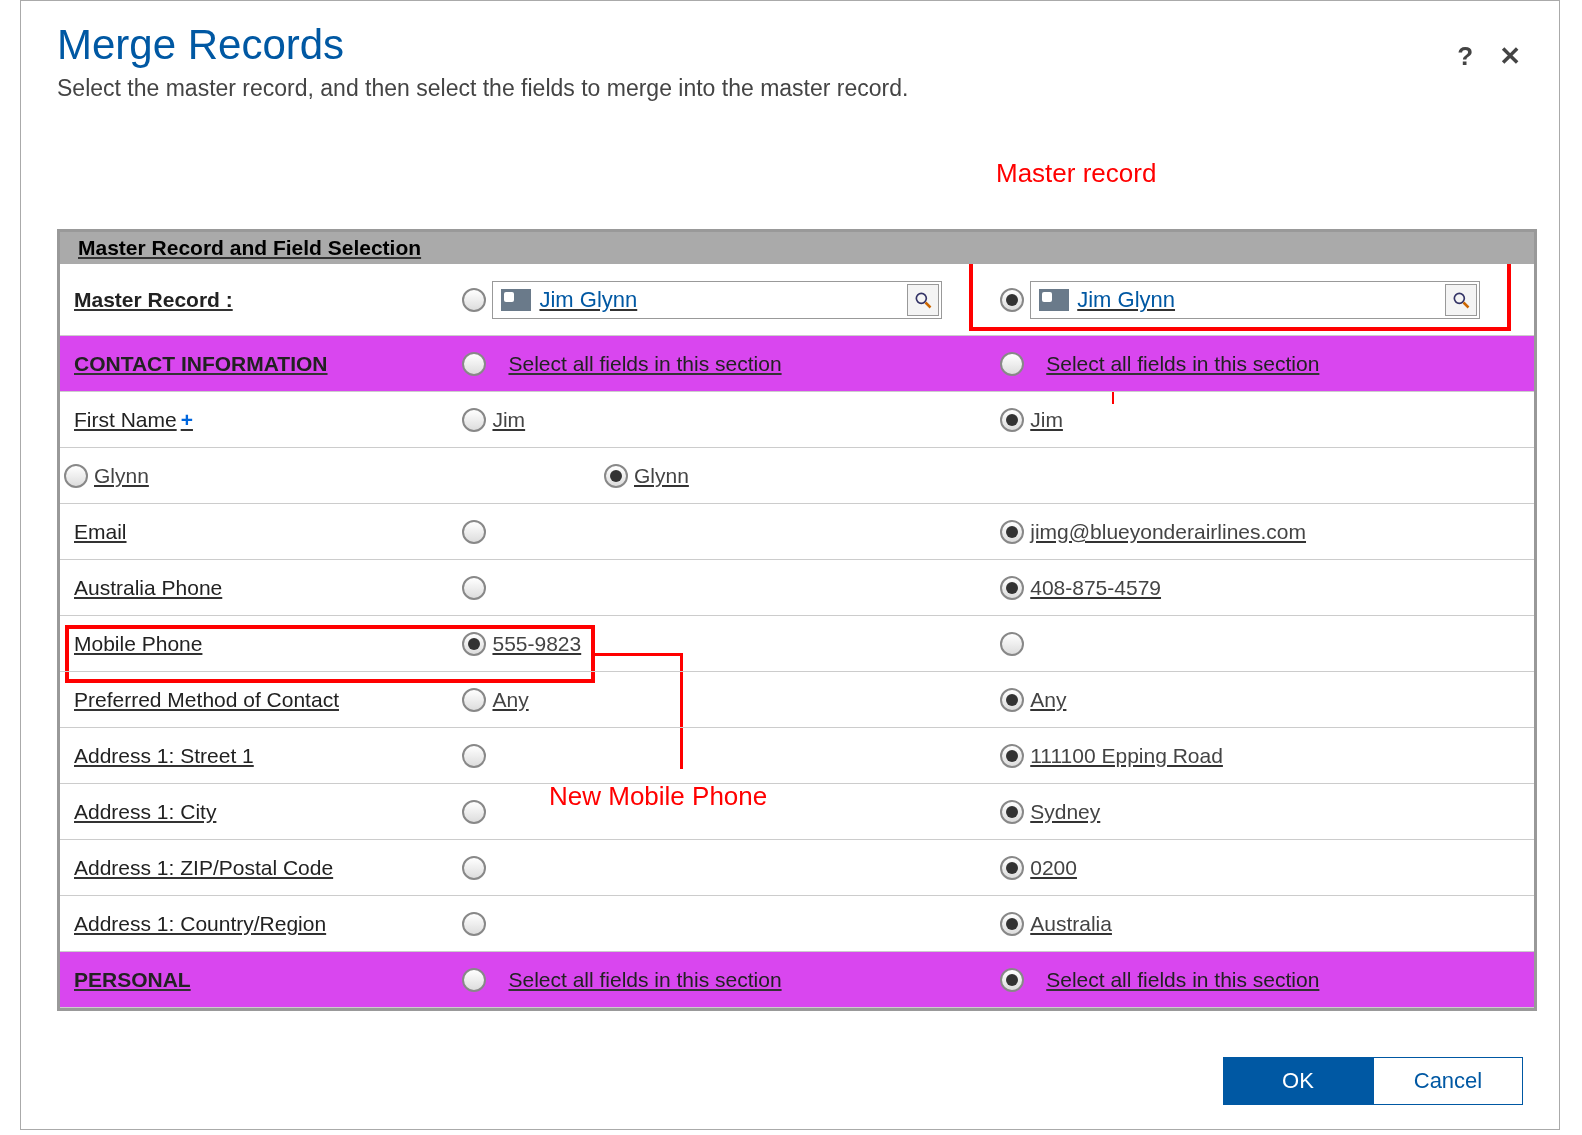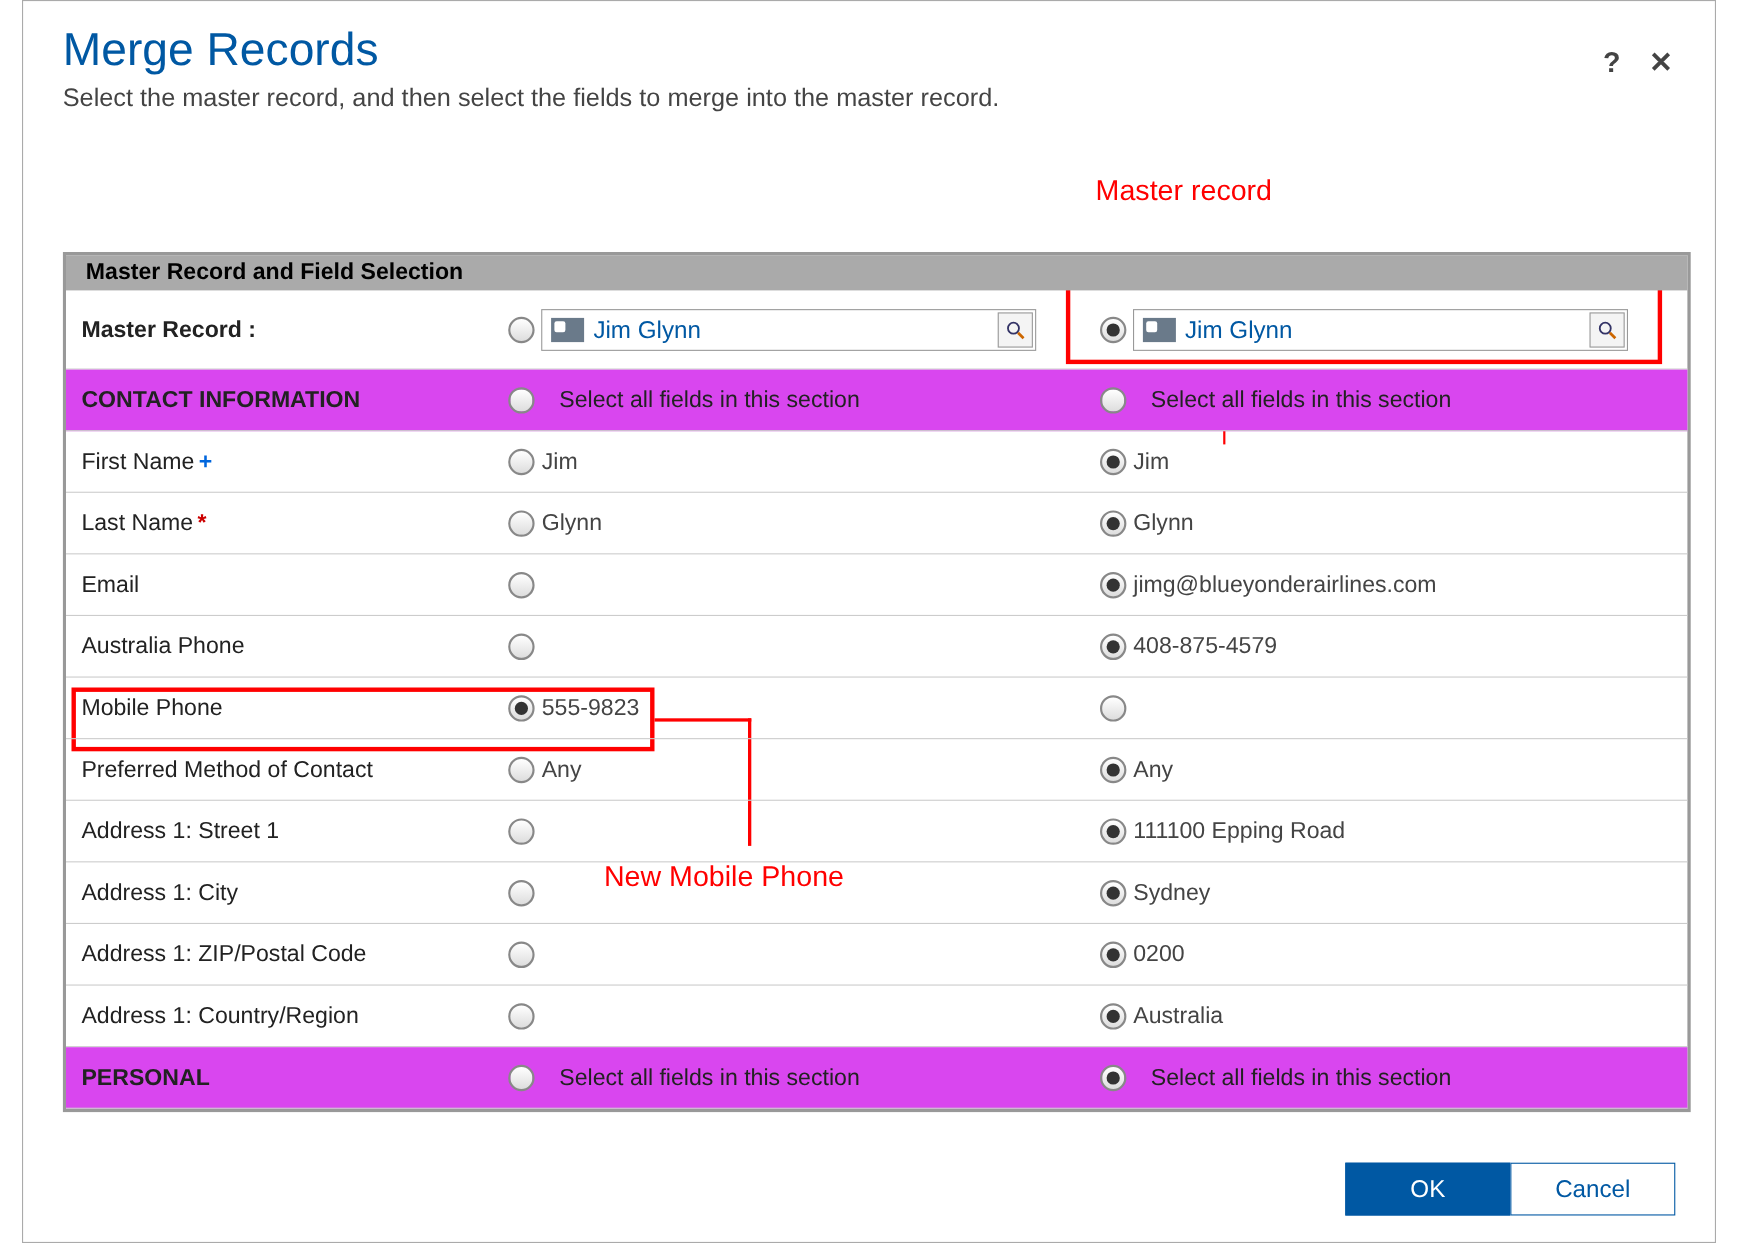--- a/index.html
+++ b/index.html
@@ -98,20 +98,21 @@
     top: 228px;
     bottom: 98px;
     overflow-y: auto;
   }
   .scroll-area::-webkit-scrollbar { width: 20px; }
   .scroll-area::-webkit-scrollbar-thumb { background: #bdbdbd; }
   .scroll-area::-webkit-scrollbar-track { background: #f0f0f0; }
   .grid {
     border: 3px solid #999;
     width: 1480px;
+    text-decoration: underline;
   }
   .grid-header {
     background: #aaa;
     color: #000;
     font-size: 21px;
     font-weight: bold;
     padding: 4px 18px;
   }
   .row {
     display: flex;
@@ -308,21 +309,20 @@
       <div class="col-a">
         <span class="radio "></span>
         <span class="val">Jim</span>
       </div>
       <div class="col-b">
         <span class="radio selected"></span>
         <span class="val">Jim</span>
       </div>
           </div>
           <div class="row">
-      <div class="col-label">Last Name<span class="req-red">*</span></div>
       <div class="col-a">
         <span class="radio "></span>
         <span class="val">Glynn</span>
       </div>
       <div class="col-b">
         <span class="radio selected"></span>
         <span class="val">Glynn</span>
       </div>
           </div>
           <div class="row">

